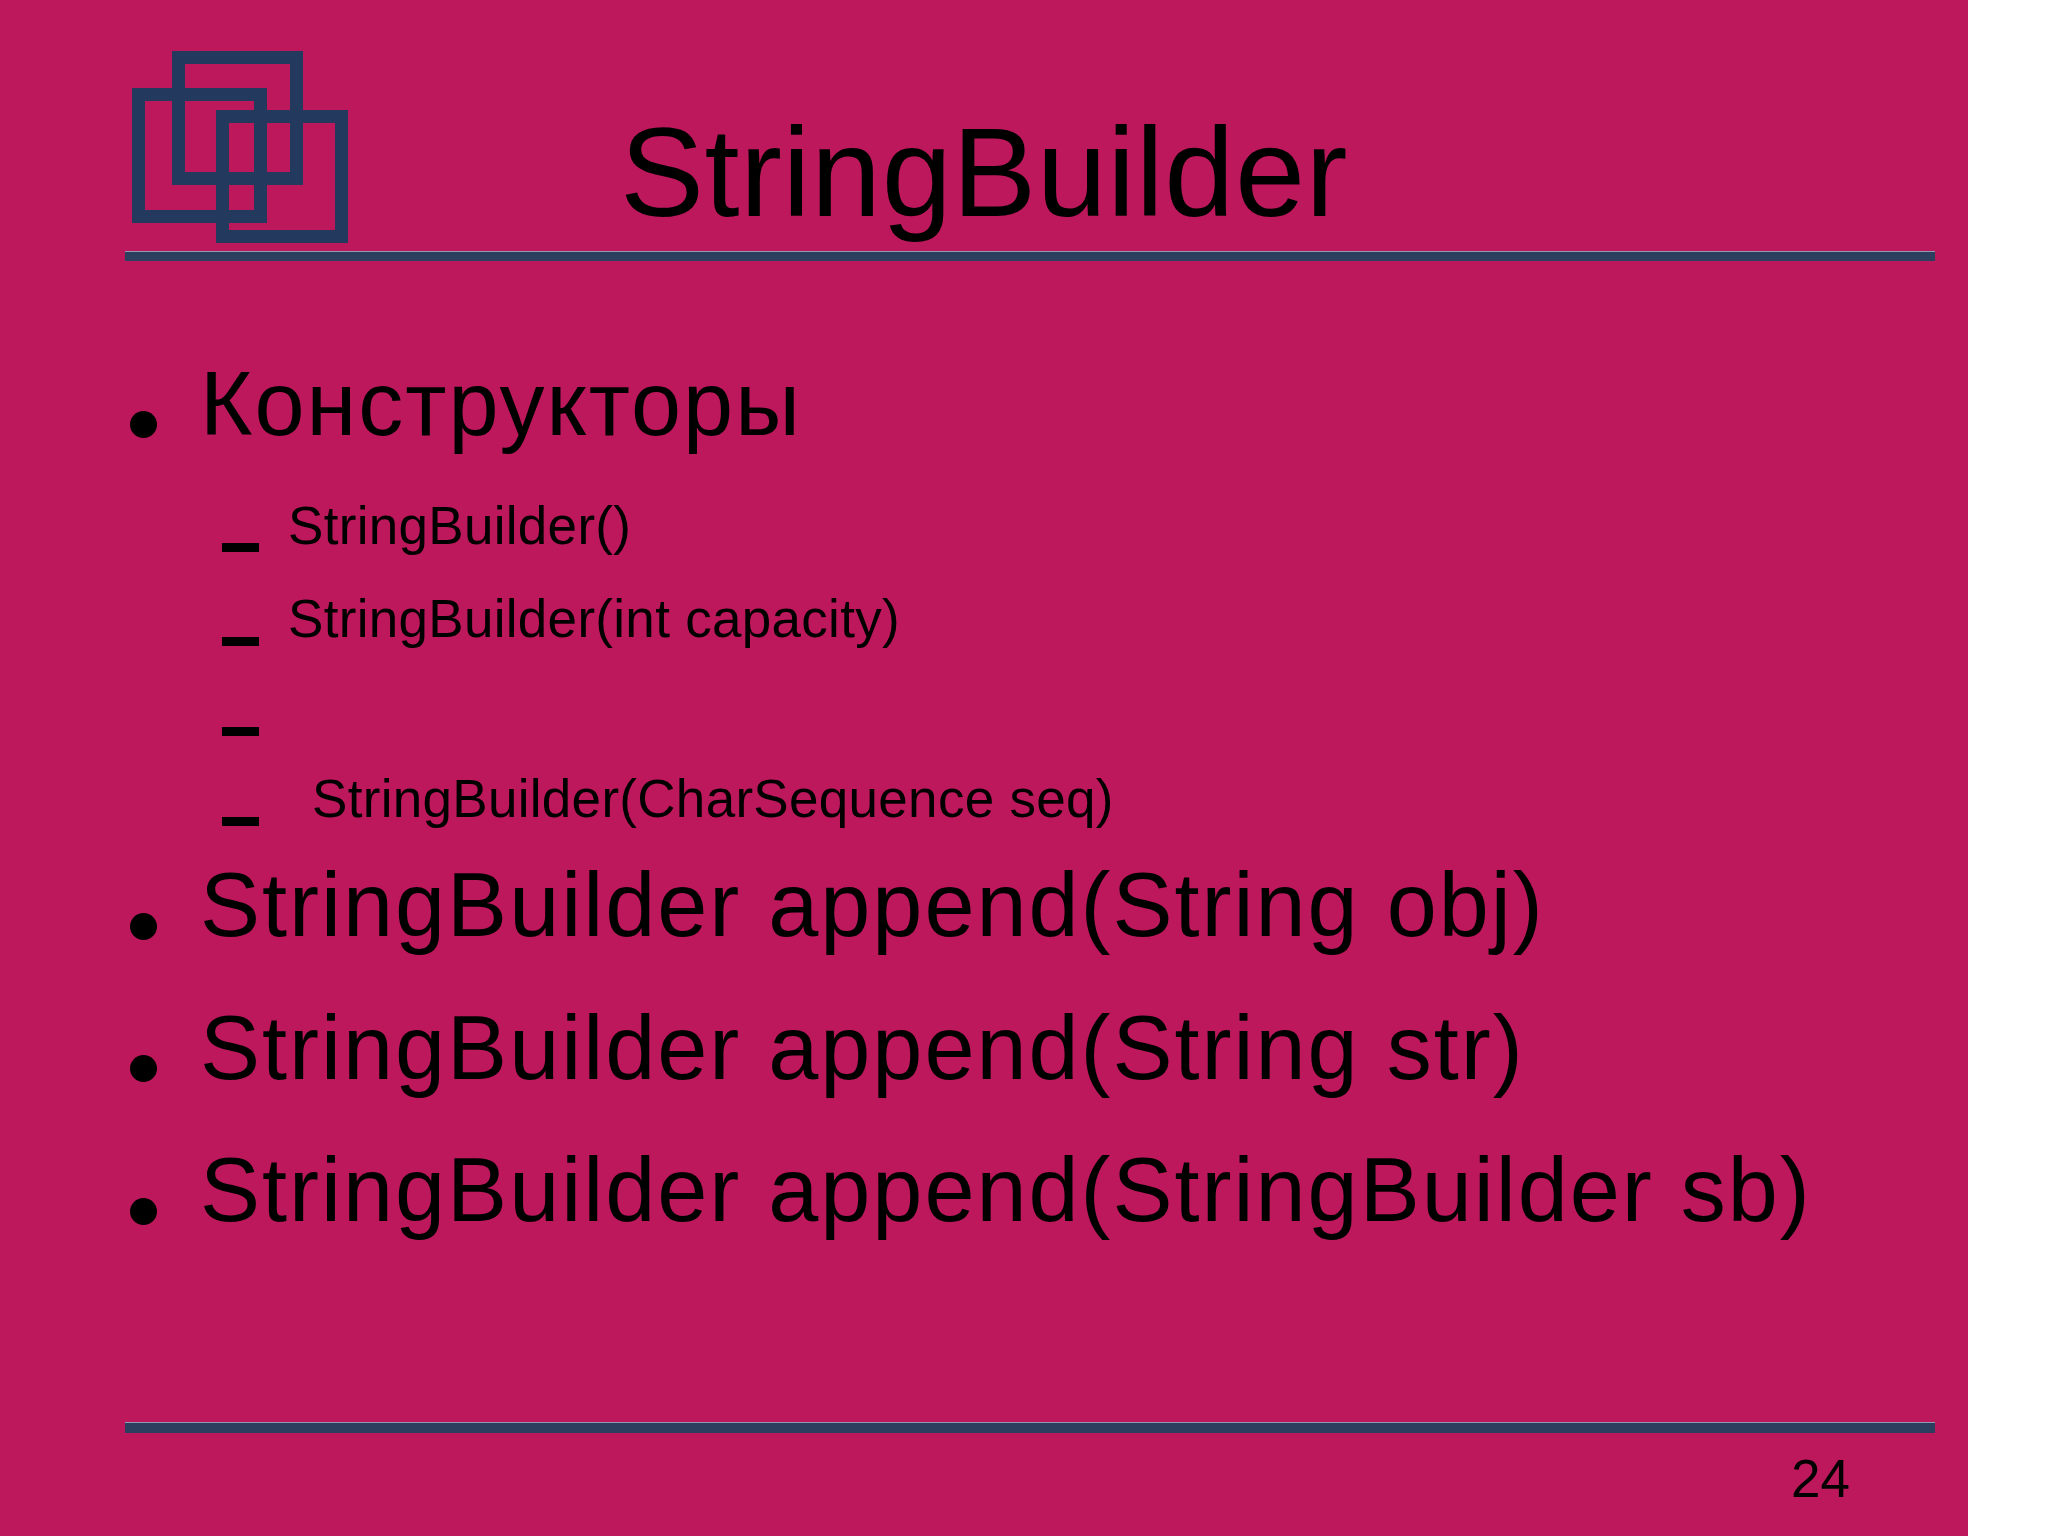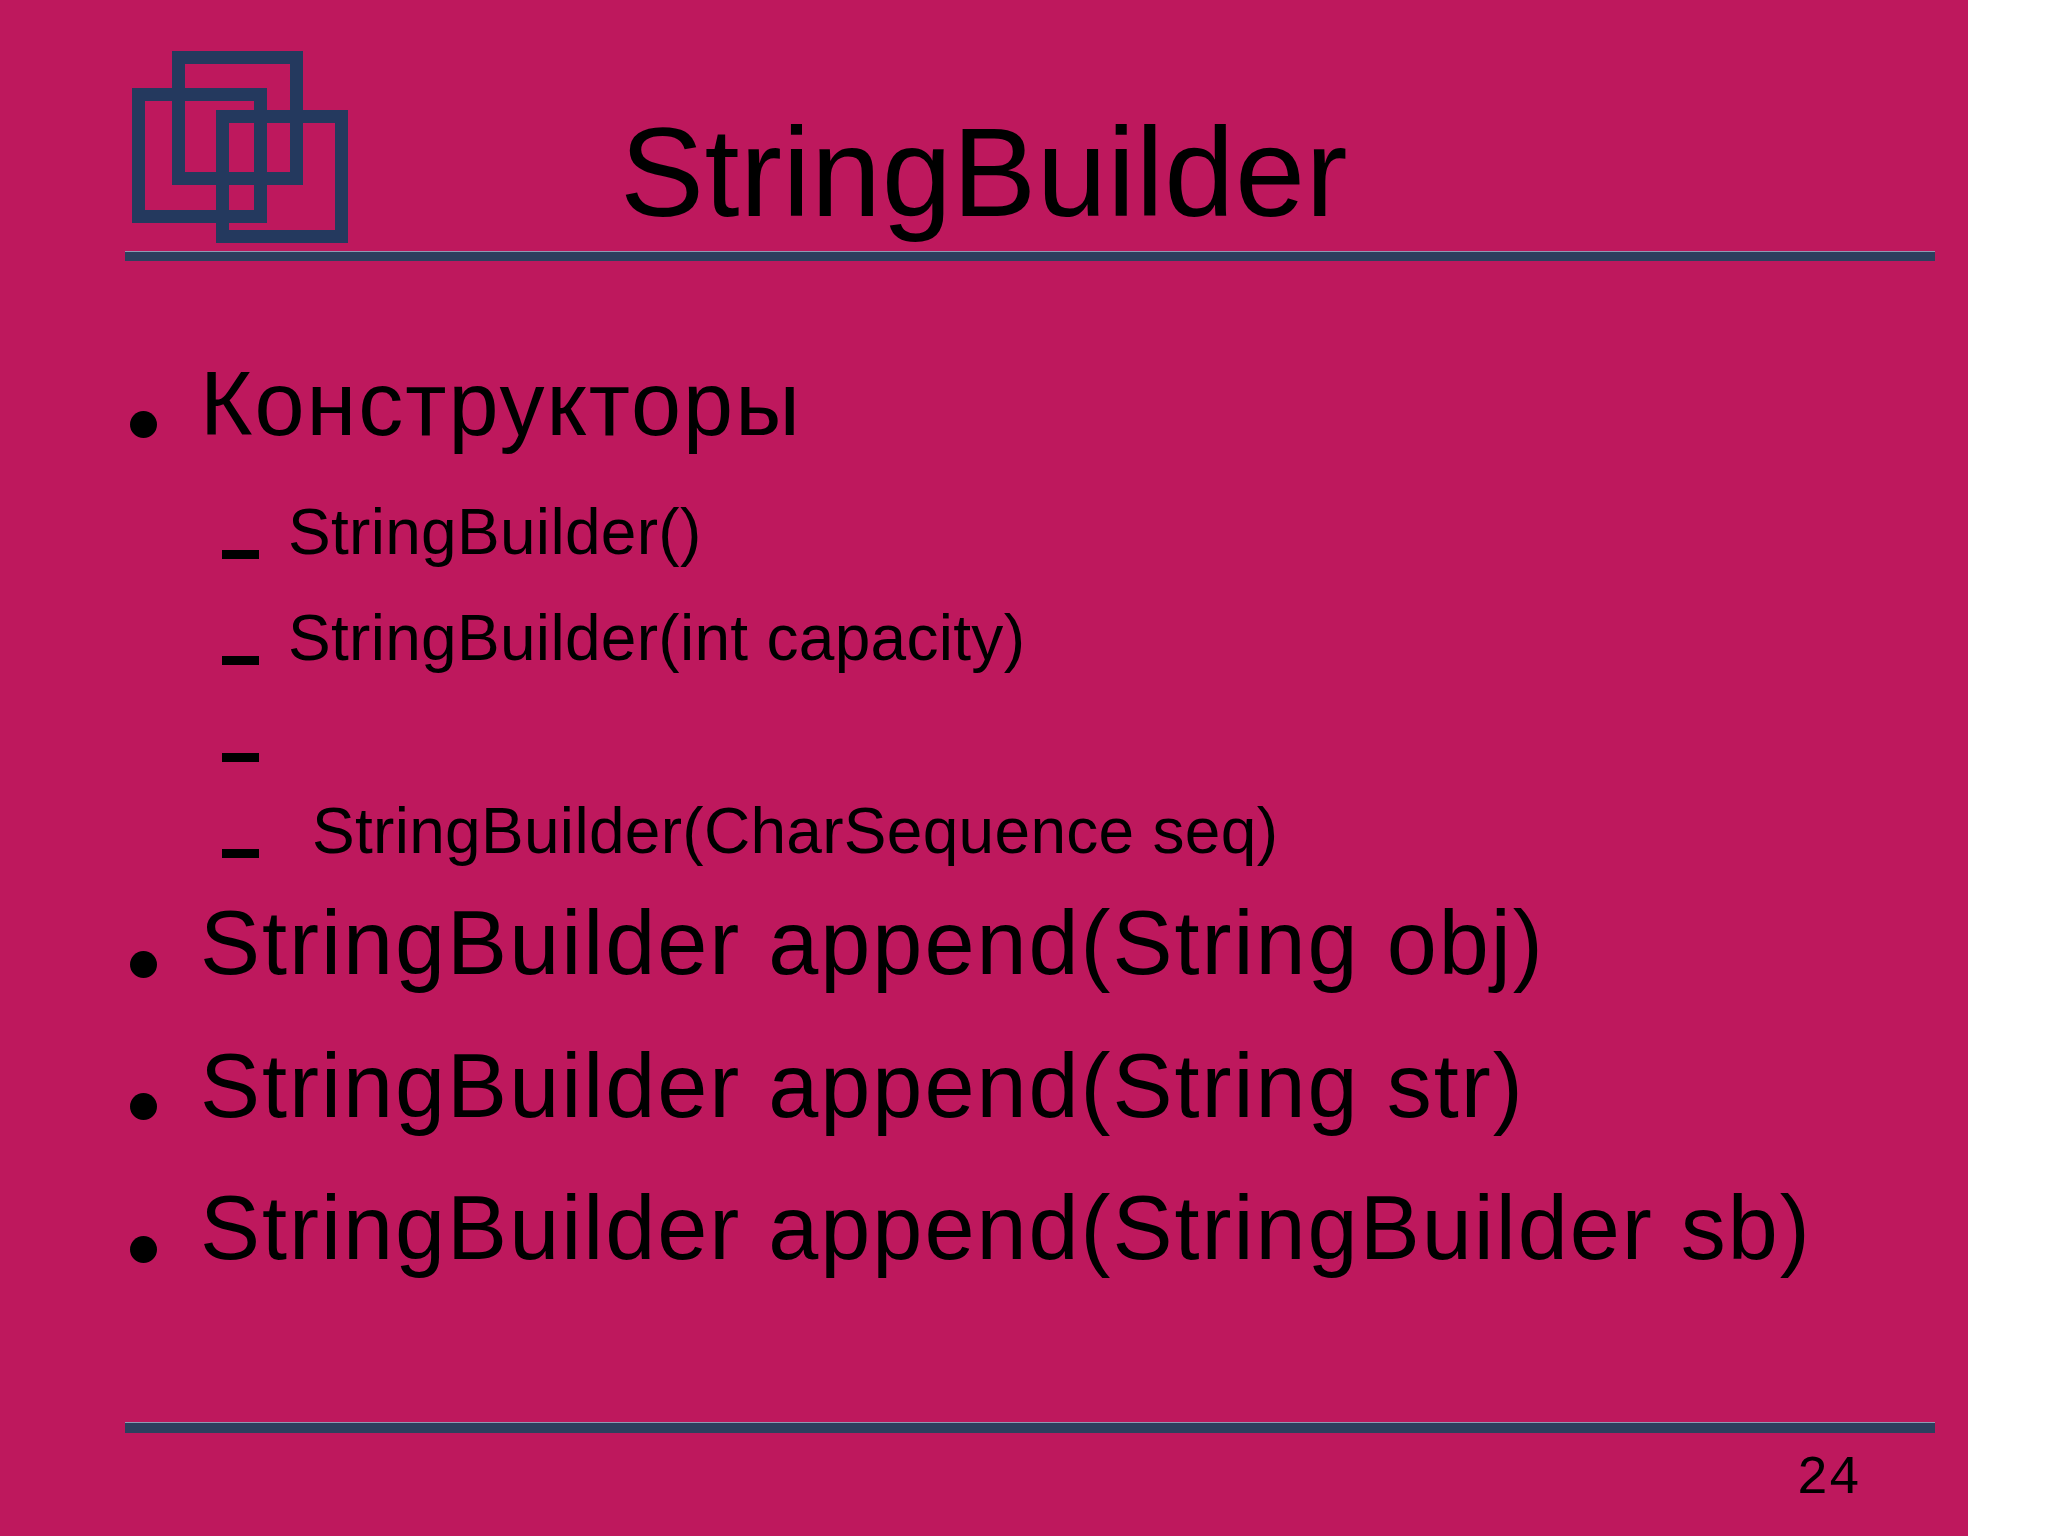--- a/index.html
+++ b/index.html
@@ -64,21 +64,21 @@
     align-items: center;
     white-space: nowrap;
   }
   .item.l1 {
     font-size: 90px;
     line-height: 1.15;
     letter-spacing: 2px;
     margin-bottom: 39px;
   }
   .item.l2 {
-    font-size: 64px;
+    font-size: 53px;
     line-height: 1.15;
     letter-spacing: 0.3px;
     padding-left: 92px;
     margin-bottom: 33px;
   }
   .item.l2.last-sub { margin-bottom: 24px; gap: 24px; }
   .item.l1:last-child { margin-bottom: 0; }
 
   .dot {
     flex: 0 0 auto;
@@ -94,26 +94,25 @@
     width: 37px;
     height: 9px;
     background: #000000;
     margin-top: 44px;
     margin-right: 29px;
   }
 
   
   .page-number {
     position: absolute;
-    right: 108px;
+    right: 118px;
     top: 1450px;
     font-size: 53px;
     line-height: 1.1;
     color: #000000;
-    font-family: Liberation Mono, monospace;
   }
 </style>
 </head>
 <body>
 
 <div class="slide">
 
   <svg class="logo" viewBox="0 0 240 215" xmlns="http://www.w3.org/2000/svg" aria-hidden="true">
 
     <rect x="20.5" y="56.5" width="122" height="122" fill="none" stroke="#24395E" stroke-width="13"></rect>

